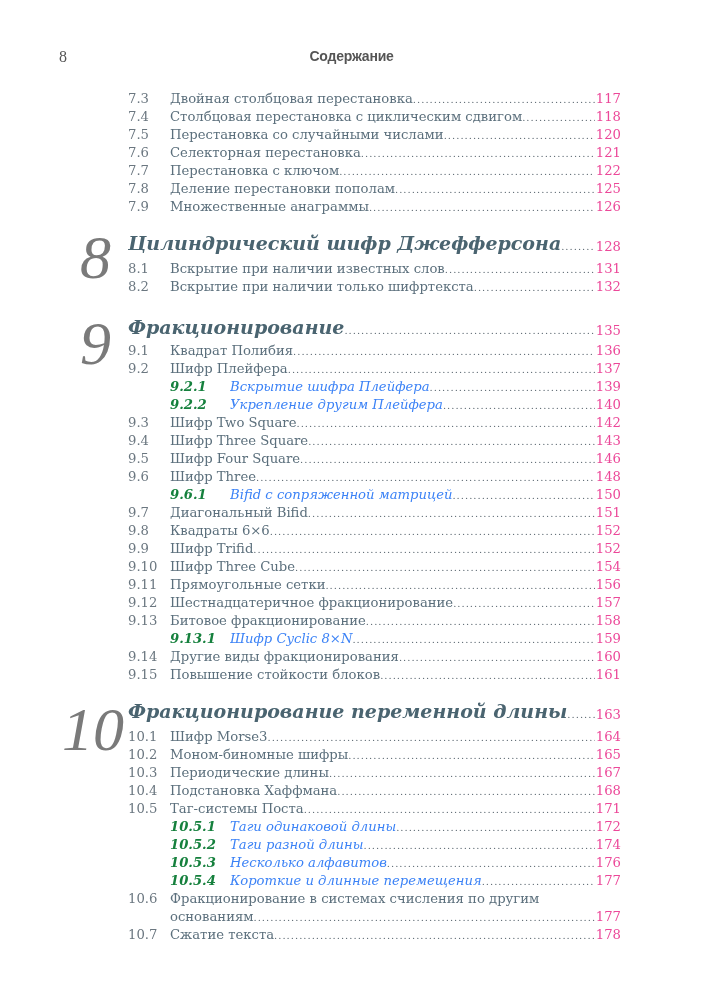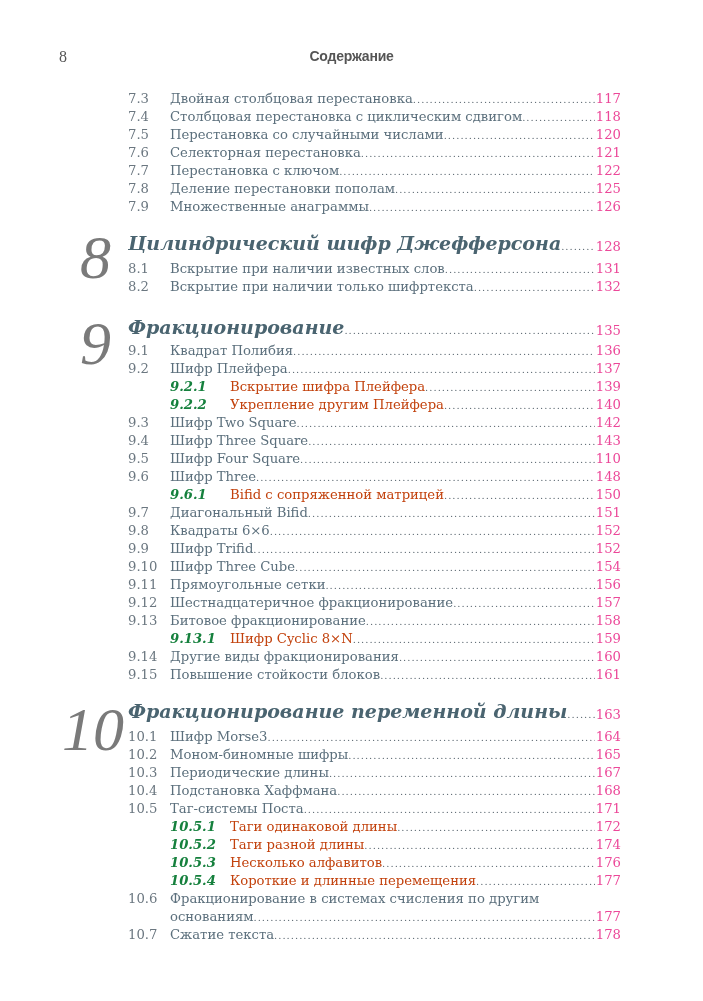--- a/index.html
+++ b/index.html
@@ -14,21 +14,21 @@
   .toc { position: absolute; left: 0; top: 0; width: 703px; }
   .row { position: absolute; left: 0; width: 703px; height: 18px; font-size: 13.2px; line-height: 18px; }
   .num { position: absolute; left: 128px; color: #6b7780; }
   .title-wrap { position: absolute; left: 170px; right: 88px; display: flex; align-items: baseline; overflow: hidden; white-space: nowrap; }
   .title { flex: 0 0 auto; color: #5b6f7c; }
   .leader { flex: 1 1 auto; overflow: hidden; color: #5b6770; font-size: 10px; letter-spacing: 1px; }
   .leader::after { content: "................................................................................................................................................................................................................................"; }
   .pg { position: absolute; right: 82px; color: #ec4899; background: #fff; padding-left: 1px; }
   .sub .num { left: 170px; font-style: italic; font-weight: bold; color: #15803d; }
   .sub .title-wrap { left: 230px; }
-  .sub .title { color: #c2410c; }
+  .sub .title { font-style: italic; color: #3b82f6; }
   .chapter { height: 24px; }
   .chapter .title-wrap { left: 128px; }
   .chapter .title { font-style: italic; font-weight: bold; font-size: 19px; color: #4a6470; }
   .chapter .pg { top: 4px; margin-left: 34px; }
   .big-num { position: absolute; font-family: "Liberation Serif", serif; font-style: italic; font-size: 62px; line-height: 62px; color: #7a7a7a; }
 </style>
 </head>
 <body>
 
 <div class="running-head">
@@ -175,21 +175,21 @@
         <span class="leader"></span>
       </span>
       <span class="pg">143</span>
     </div>
   <div class="row" style="top:450px">
       <span class="num">9.5</span>
       <span class="title-wrap">
         <span class="title">Шифр Four Square</span>
         <span class="leader"></span>
       </span>
-      <span class="pg">110</span>
+      <span class="pg">146</span>
     </div>
   <div class="row" style="top:468px">
       <span class="num">9.6</span>
       <span class="title-wrap">
         <span class="title">Шифр Three</span>
         <span class="leader"></span>
       </span>
       <span class="pg">148</span>
     </div>
   <div class="row sub" style="top:486px">

